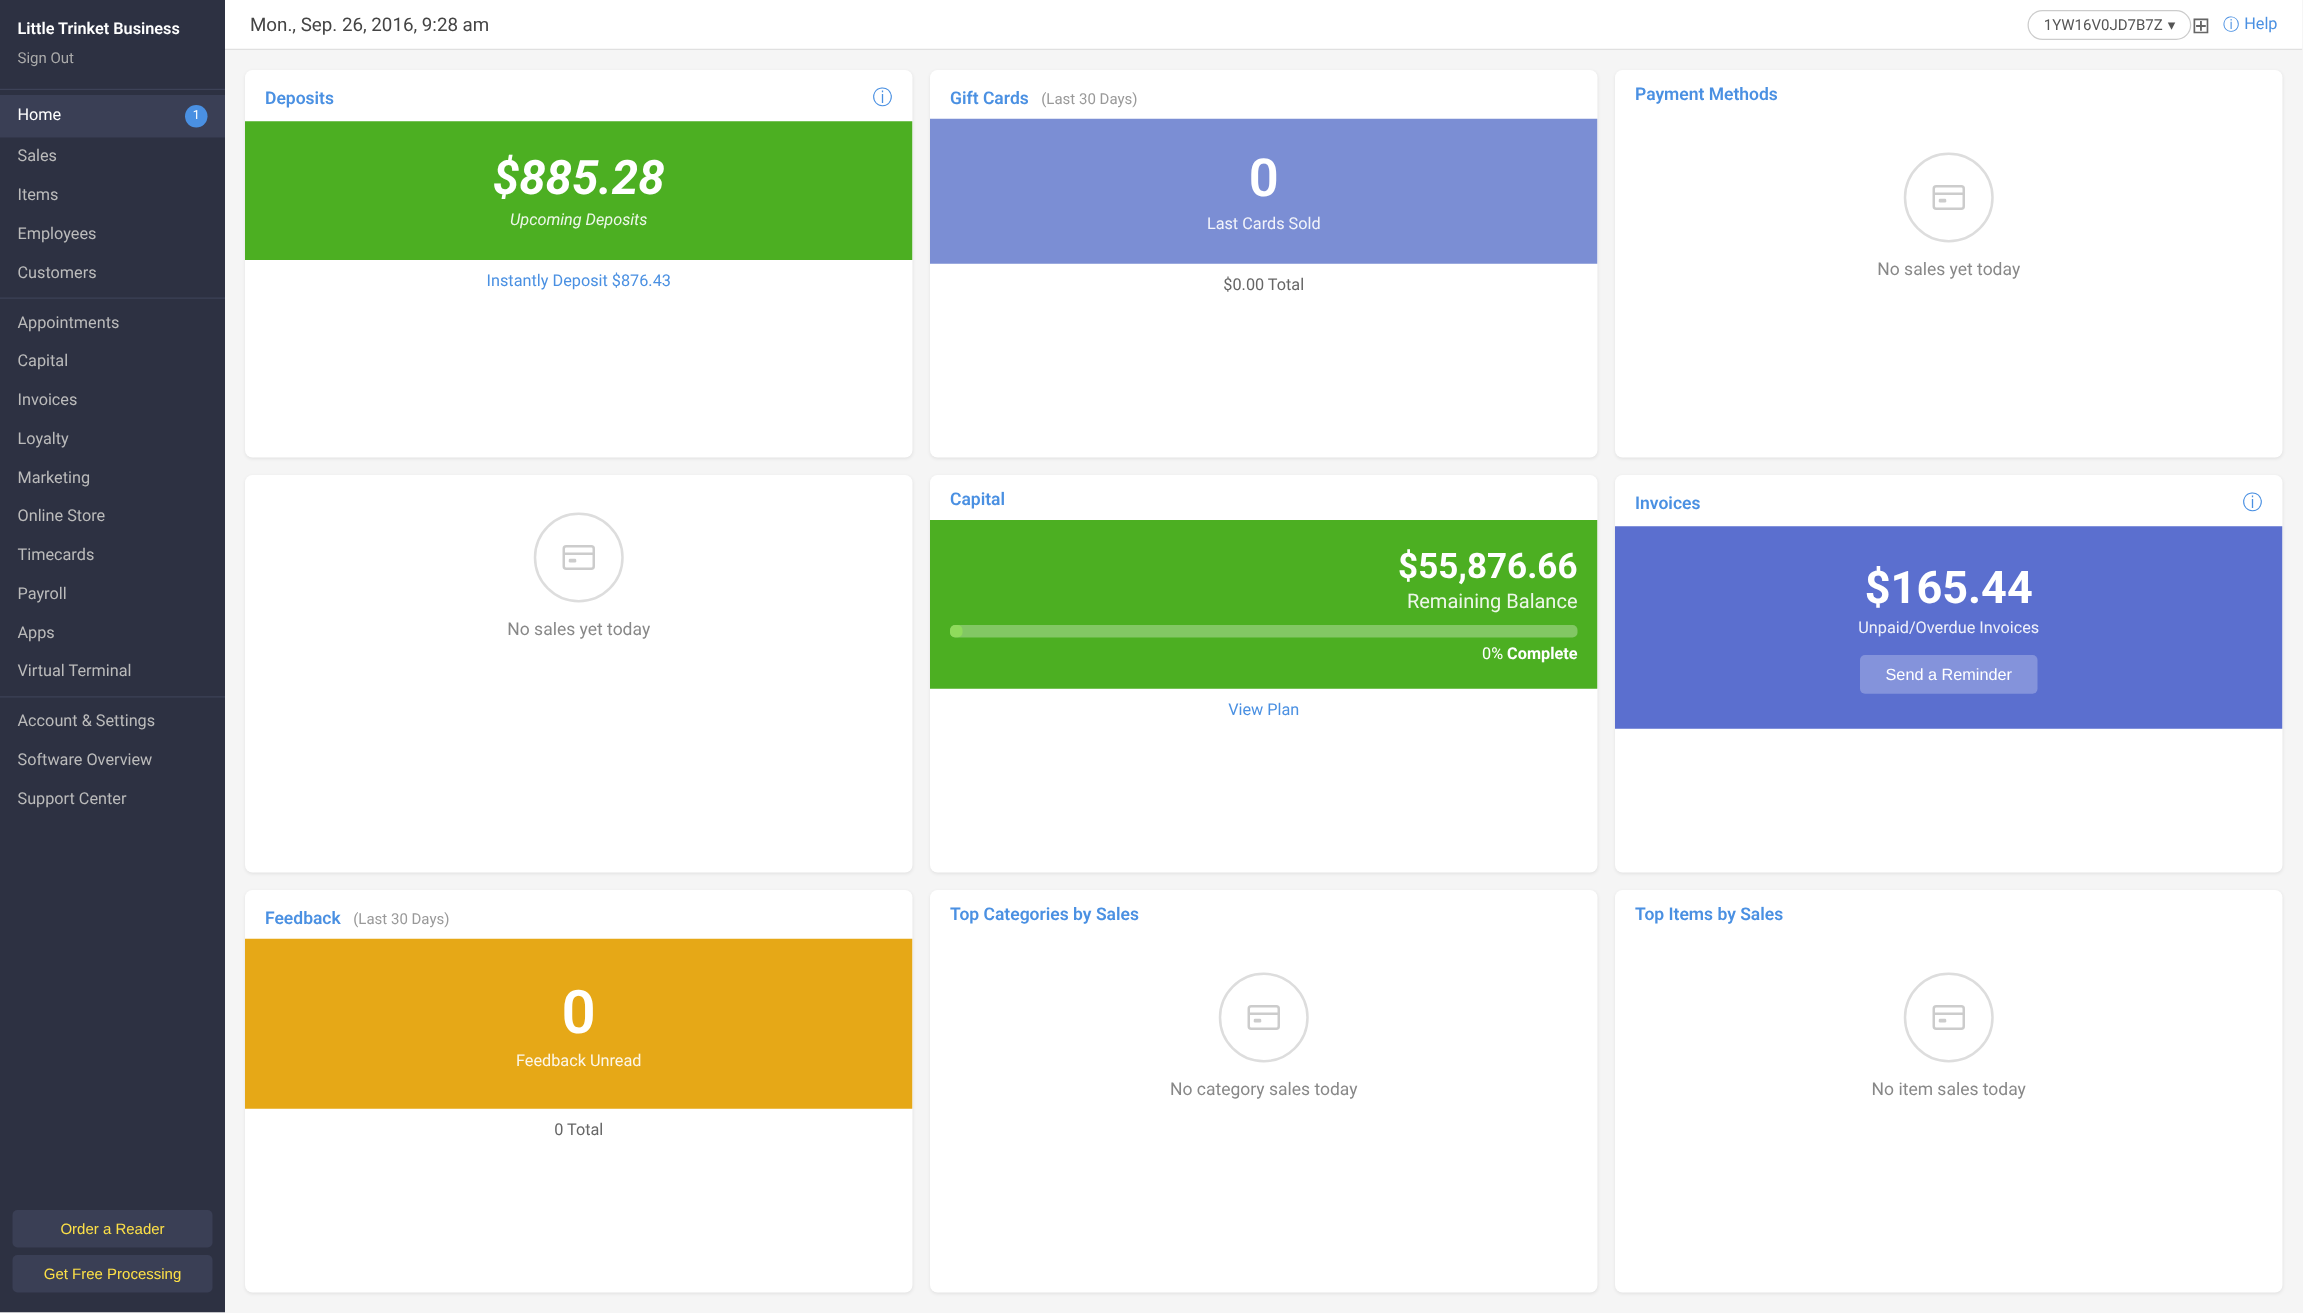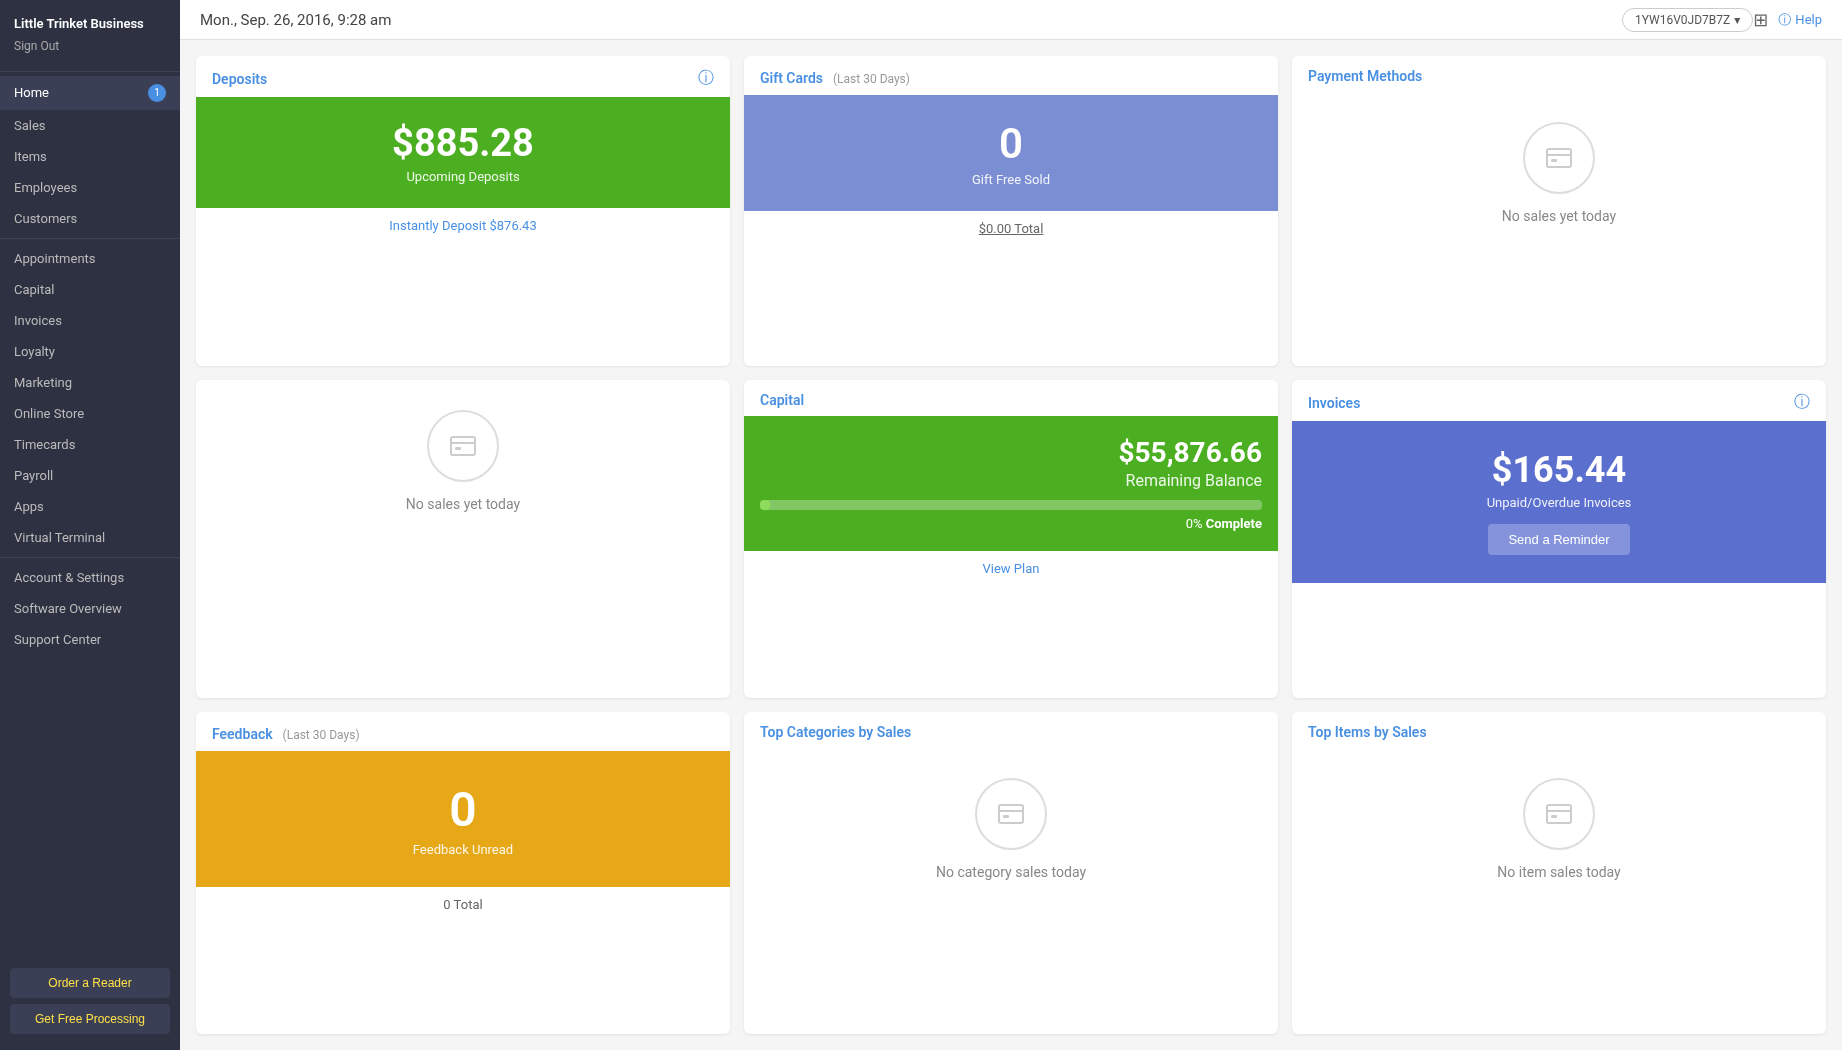--- a/index.html
+++ b/index.html
@@ -137,20 +137,21 @@
     .card-subtitle { font-size: 12px; color: #999; margin-left: 6px; }
     .card-info-icon { color: #4a90e2; font-size: 16px; }
 
     
     .deposits-green {
       background: #4caf22;
       margin: 0 0 0 0;
       padding: 24px 31px;
       text-align: center;
       color: #fff;
+      font-style: italic;
     }
     .deposits-amount { font-size: 38px; font-weight: 700; }
     .deposits-label { font-size: 13px; opacity: 0.9; margin-top: 4px; }
     .deposits-link {
       text-align: center;
       padding: 10px;
       font-size: 13px;
       color: #4a90e2;
       cursor: pointer;
     }
@@ -162,21 +163,20 @@
       text-align: center;
       color: #fff;
     }
     .giftcard-count { font-size: 42px; font-weight: 600; }
     .giftcard-label { font-size: 13px; opacity: 0.9; margin-top: 4px; }
     .giftcard-total {
       text-align: center;
       padding: 10px;
       font-size: 13px;
       color: #666;
-      text-decoration: underline;
     }
 
     
     .no-sales-container {
       display: flex;
       flex-direction: column;
       align-items: center;
       justify-content: center;
       padding: 30px 16px;
       min-height: 140px;
@@ -380,21 +380,21 @@
 
     <div class="card">
       <div class="card-header">
         <span>
           <span class="card-title">Gift Cards</span>
           <span class="card-subtitle">(Last 30 Days)</span>
         </span>
       </div>
       <div class="giftcard-blue">
         <div class="giftcard-count">0</div>
-        <div class="giftcard-label">Gift Free Sold</div>
+        <div class="giftcard-label">Last Cards Sold</div>
       </div>
       <div class="giftcard-total">$0.00 Total</div>
     </div>
 
     <div class="card">
       <div class="card-header">
         <span class="card-title">Payment Methods</span>
       </div>
       <div class="no-sales-container">
         <div class="placeholder-icon">

